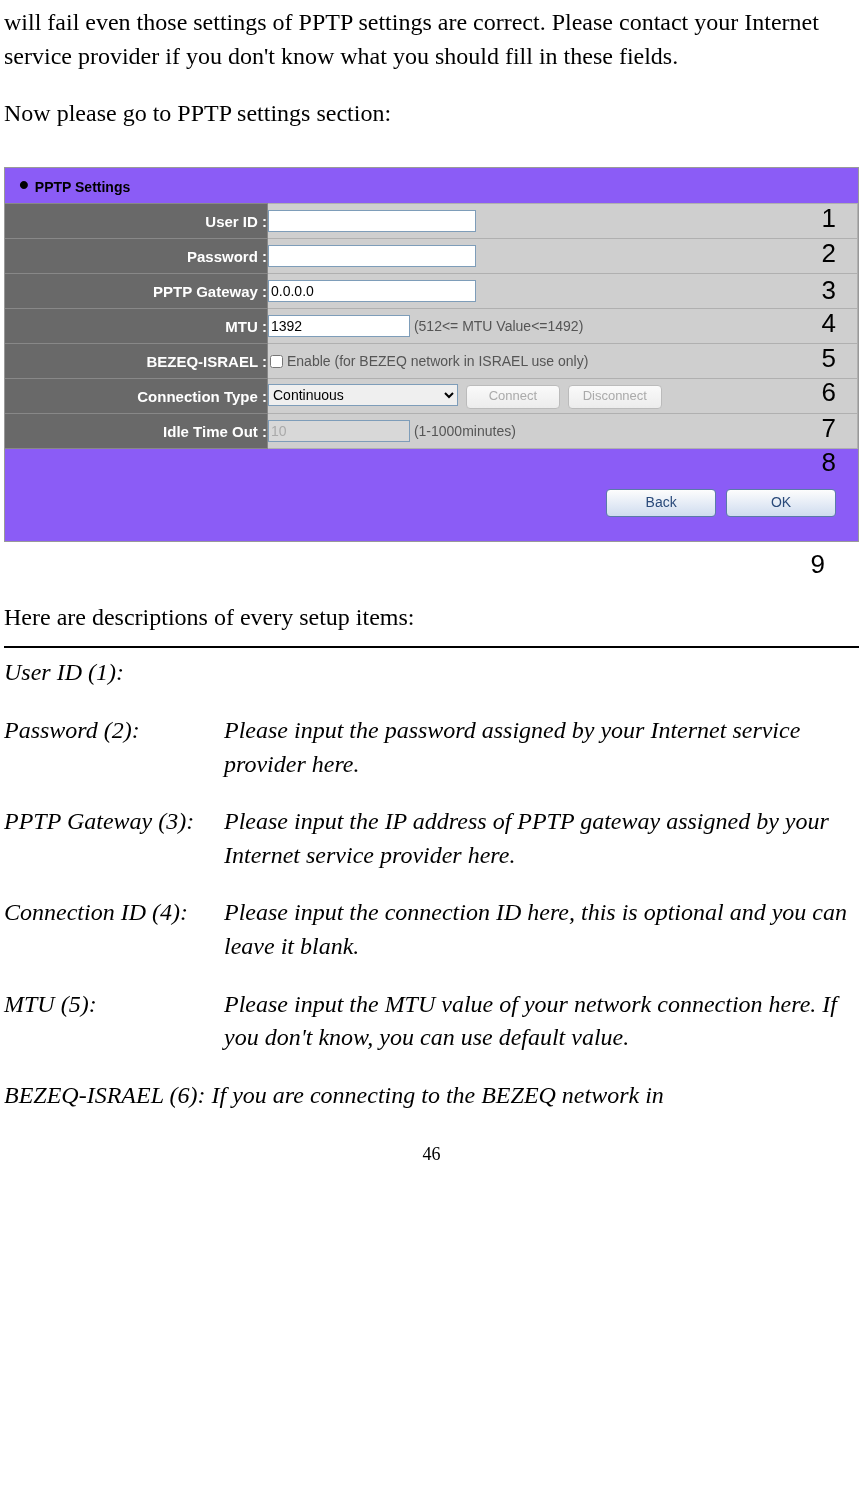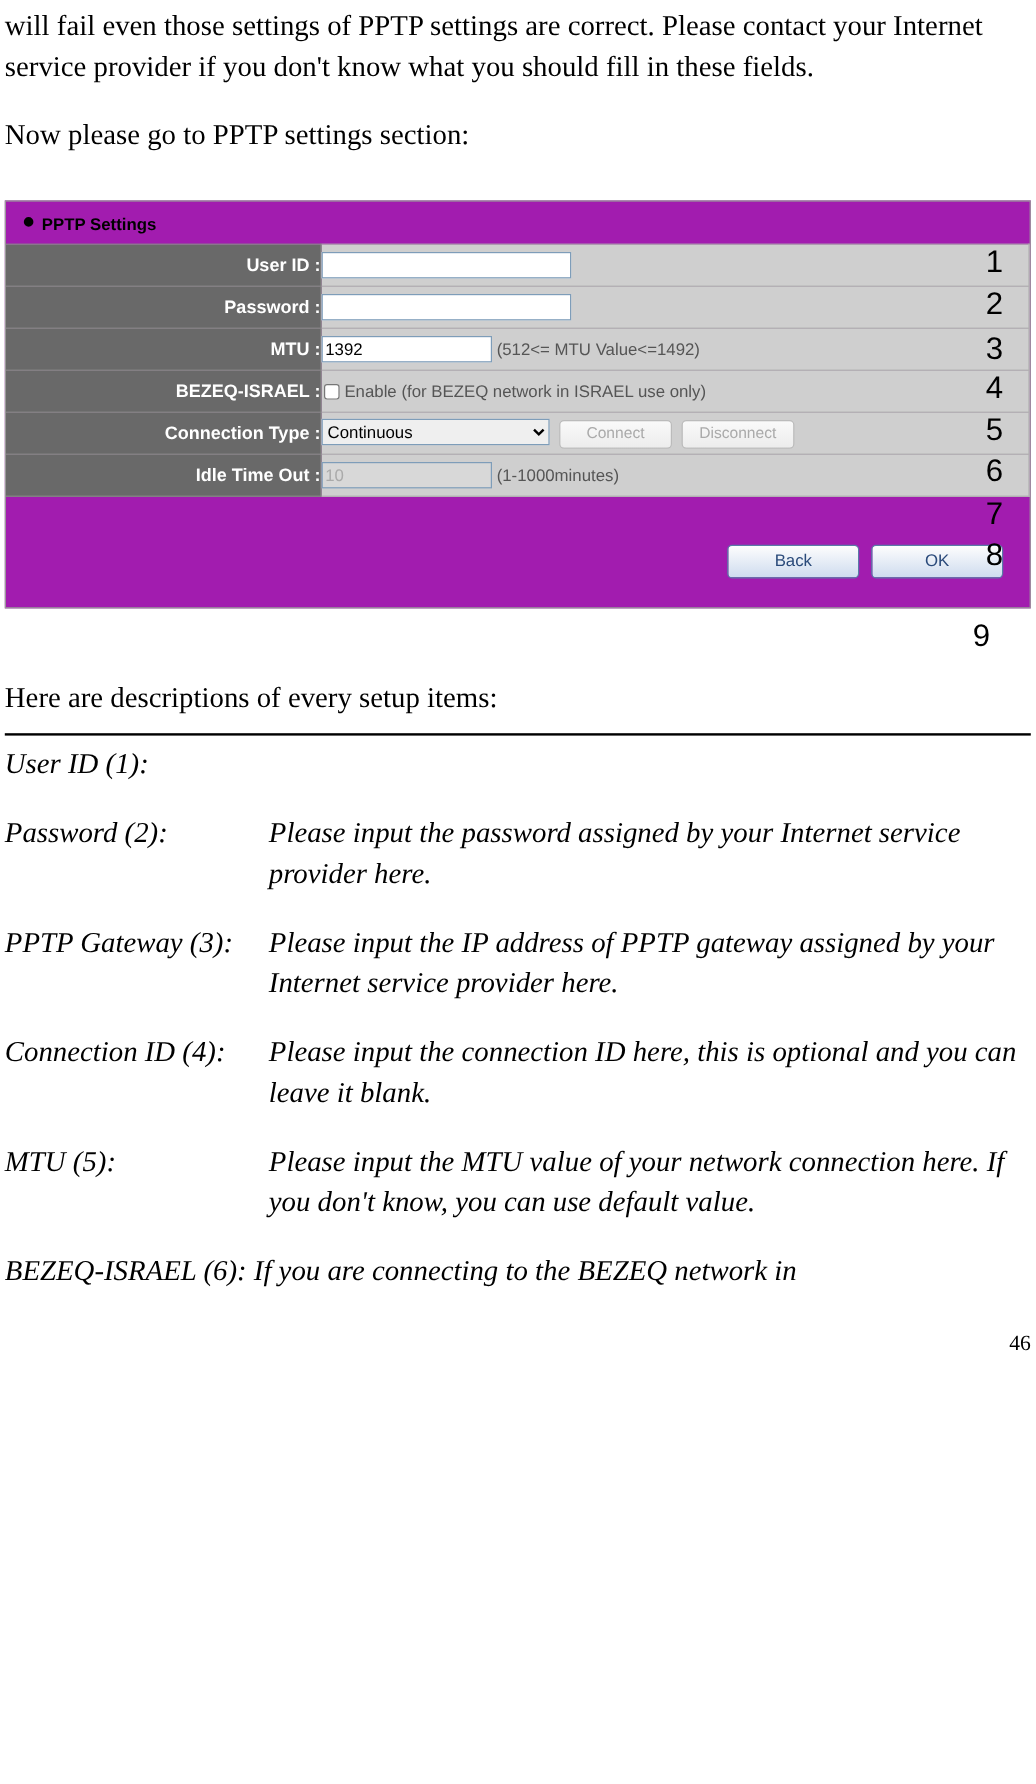--- a/index.html
+++ b/index.html
@@ -7,21 +7,21 @@
     font-size: 24px;
     line-height: 1.4;
     margin: 0;
     padding: 6px 4px 0 4px;
     width: 855px;
     color: #000;
   }
   .para { margin: 0 0 24px 0; }
   .para2 { margin: 0 0 36px 0; }
   .screenshot {
-    background: #a21caf;
+    background: #8b5cf6;
     border: 1px solid #999;
     margin: 0 0 4px 0;
     padding: 8px 0 24px 0;
     position: relative;
     font-family: Verdana, Arial, sans-serif;
     font-size: 14px;
   }
   .pptp-header {
     font-weight: bold;
     padding: 2px 14px 6px 14px;
@@ -134,21 +134,21 @@
     font-style: italic;
     font-size: 24px;
   }
   .desc-label {
     width: 220px;
     flex-shrink: 0;
   }
   .desc-text { flex: 1; }
   .desc6italic { font-style: italic; font-size: 24px; margin-bottom: 0; }
   .page-num {
-    text-align: right;
+    text-align: center;
     font-size: 18px;
     margin-top: 30px;
   }
 </style>
 </head>
 <body>
 
 <p class="para">will fail even those settings of PPTP settings are correct. Please contact your Internet service provider if you don't know what you should fill in these fields.</p>
 <p class="para2">Now please go to PPTP settings section:</p>
 
@@ -160,20 +160,24 @@
     <tbody>
         <tr>
       <td class="lbl-cell">User ID :</td>
       <td class="val-cell"><input type="text" style="width: 202px;" value=""></td>
     </tr>
     <tr>
       <td class="lbl-cell">Password :</td>
       <td class="val-cell"><input type="text" style="width: 202px;" value=""></td>
     </tr>
     <tr>
+      <td class="lbl-cell">PPTP Gateway :</td>
+      <td class="val-cell"><input type="text" style="width: 202px;" value="0.0.0.0"></td>
+    </tr>
+    <tr>
       <td class="lbl-cell">MTU :</td>
       <td class="val-cell"><input type="text" style="width: 136px;" value="1392"> <span>(512&lt;= MTU Value&lt;=1492)</span></td>
     </tr>
     <tr>
       <td class="lbl-cell">BEZEQ-ISRAEL :</td>
       <td class="val-cell"><input type="checkbox" style=""><span>Enable (for BEZEQ network in ISRAEL use only)</span></td>
     </tr>
     <tr>
       <td class="lbl-cell">Connection Type :</td>
       <td class="val-cell">

